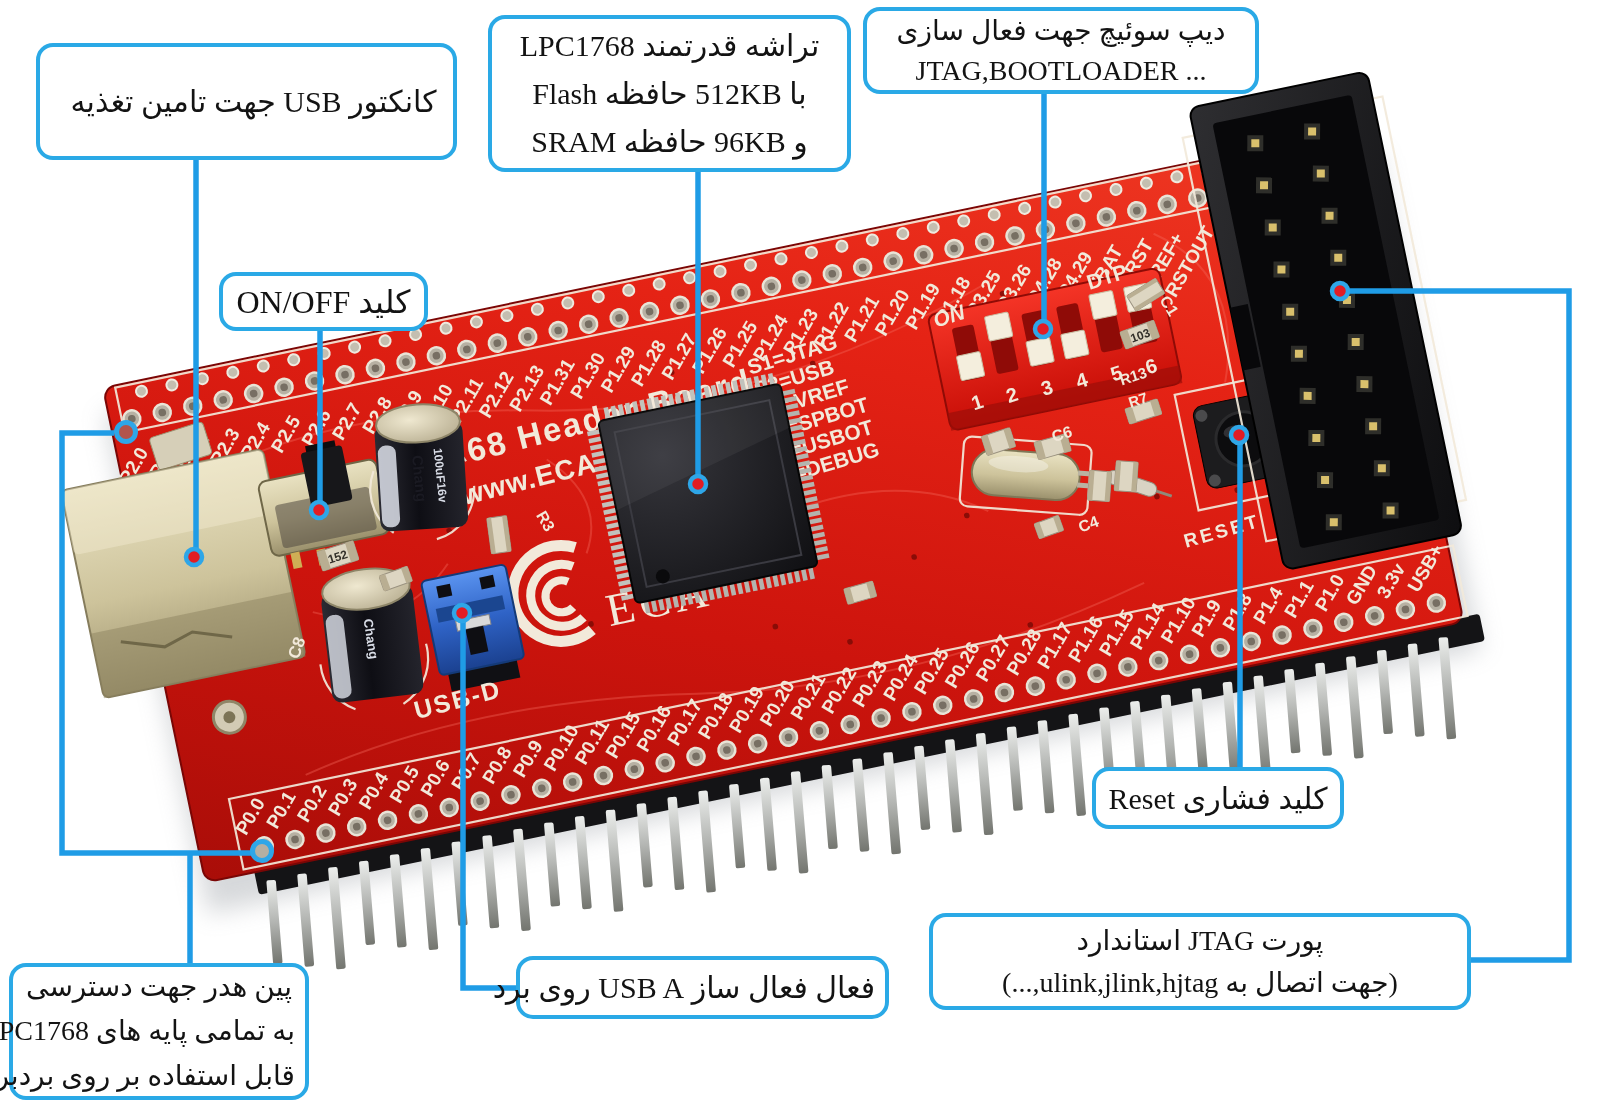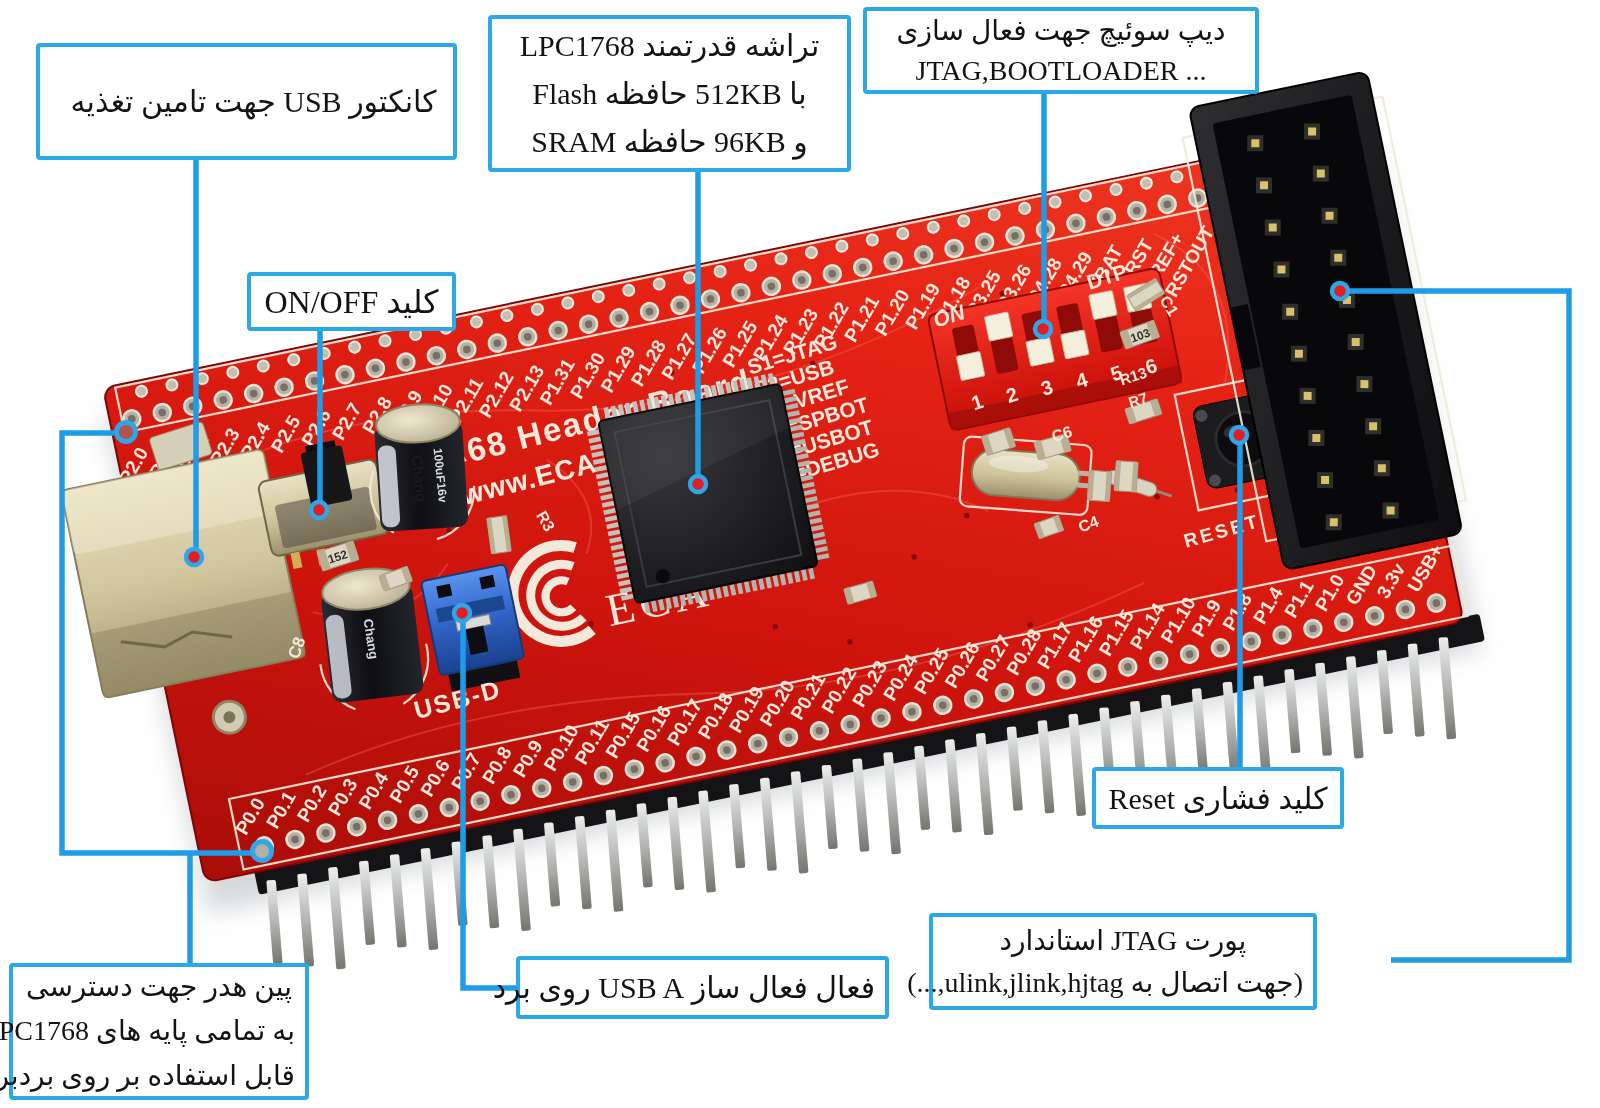--- a/index.html
+++ b/index.html
@@ -1,30 +1,30 @@
 <!DOCTYPE html>
 <html><head>
 <meta charset="utf-8">
 <style>
   html,body{margin:0;padding:0;background:#fff;}
   .stage{position:relative;width:1600px;height:1108px;background:#ffffff;overflow:hidden;
          font-family:"Liberation Serif","DejaVu Serif","DejaVu Sans",serif;}
   svg{position:absolute;left:0;top:0;}
   #lines-svg{z-index:5;pointer-events:none;}
   #board-svg{z-index:1;}
-  .callout{position:absolute;z-index:10;background:#fff;border:4px solid #2aa9e6;border-radius:4px;
+  .callout{position:absolute;z-index:10;background:#fff;border:4px solid #2aa9e6;border-radius:17px;
            display:flex;flex-direction:column;justify-content:center;align-items:center;
            box-sizing:border-box;color:#131313;text-align:center;padding:2px 10px;}
   .co-line{width:100%;white-space:nowrap;}
   #co-usb{left:36px;top:43px;width:421px;height:117px;font-size:30px;line-height:1.65;padding-left:24px;}
   #co-mcu{left:488px;top:15px;width:363px;height:157px;font-size:30px;line-height:1.6;}
   #co-dip{left:863px;top:7px;width:396px;height:87px;font-size:28px;line-height:1.4;align-items:center;}
-  #co-onoff{left:219px;top:272px;width:209px;height:59px;font-size:32px;margin-left:28px;}
+  #co-onoff{left:219px;top:272px;width:209px;height:59px;font-size:32px;}
   #co-reset{left:1092px;top:767px;width:252px;height:62px;font-size:30px;}
-  #co-jtag{left:929px;top:913px;width:388px;height:97px;font-size:28px;line-height:1.5;}
+  #co-jtag{left:929px;top:913px;width:542px;height:97px;font-size:28px;line-height:1.5;}
   #co-jumper{left:516px;top:956px;width:373px;height:63px;font-size:30px;}
   #co-pinheader{left:9px;top:963px;width:300px;height:137px;font-size:28px;line-height:1.58;}
   
   .hole{fill:#b7b1a3;stroke:#e9e4d7;stroke-width:2.5;}
   .holeS{fill:#c4beb0;stroke:#efeadf;stroke-width:2;}
   .holeIn{fill:#776f63;}
   .pinlab{font:bold 19px "Liberation Sans",sans-serif;fill:#f2e9da;}
   .silk{fill:#f2e9da;font-family:"Liberation Sans",sans-serif;font-weight:bold;}
   .silkline{fill:none;stroke:#f2e9da;stroke-width:2.2;opacity:.92;}
   .ann{fill:none;stroke:#1f9ce6;stroke-width:5.5;}

